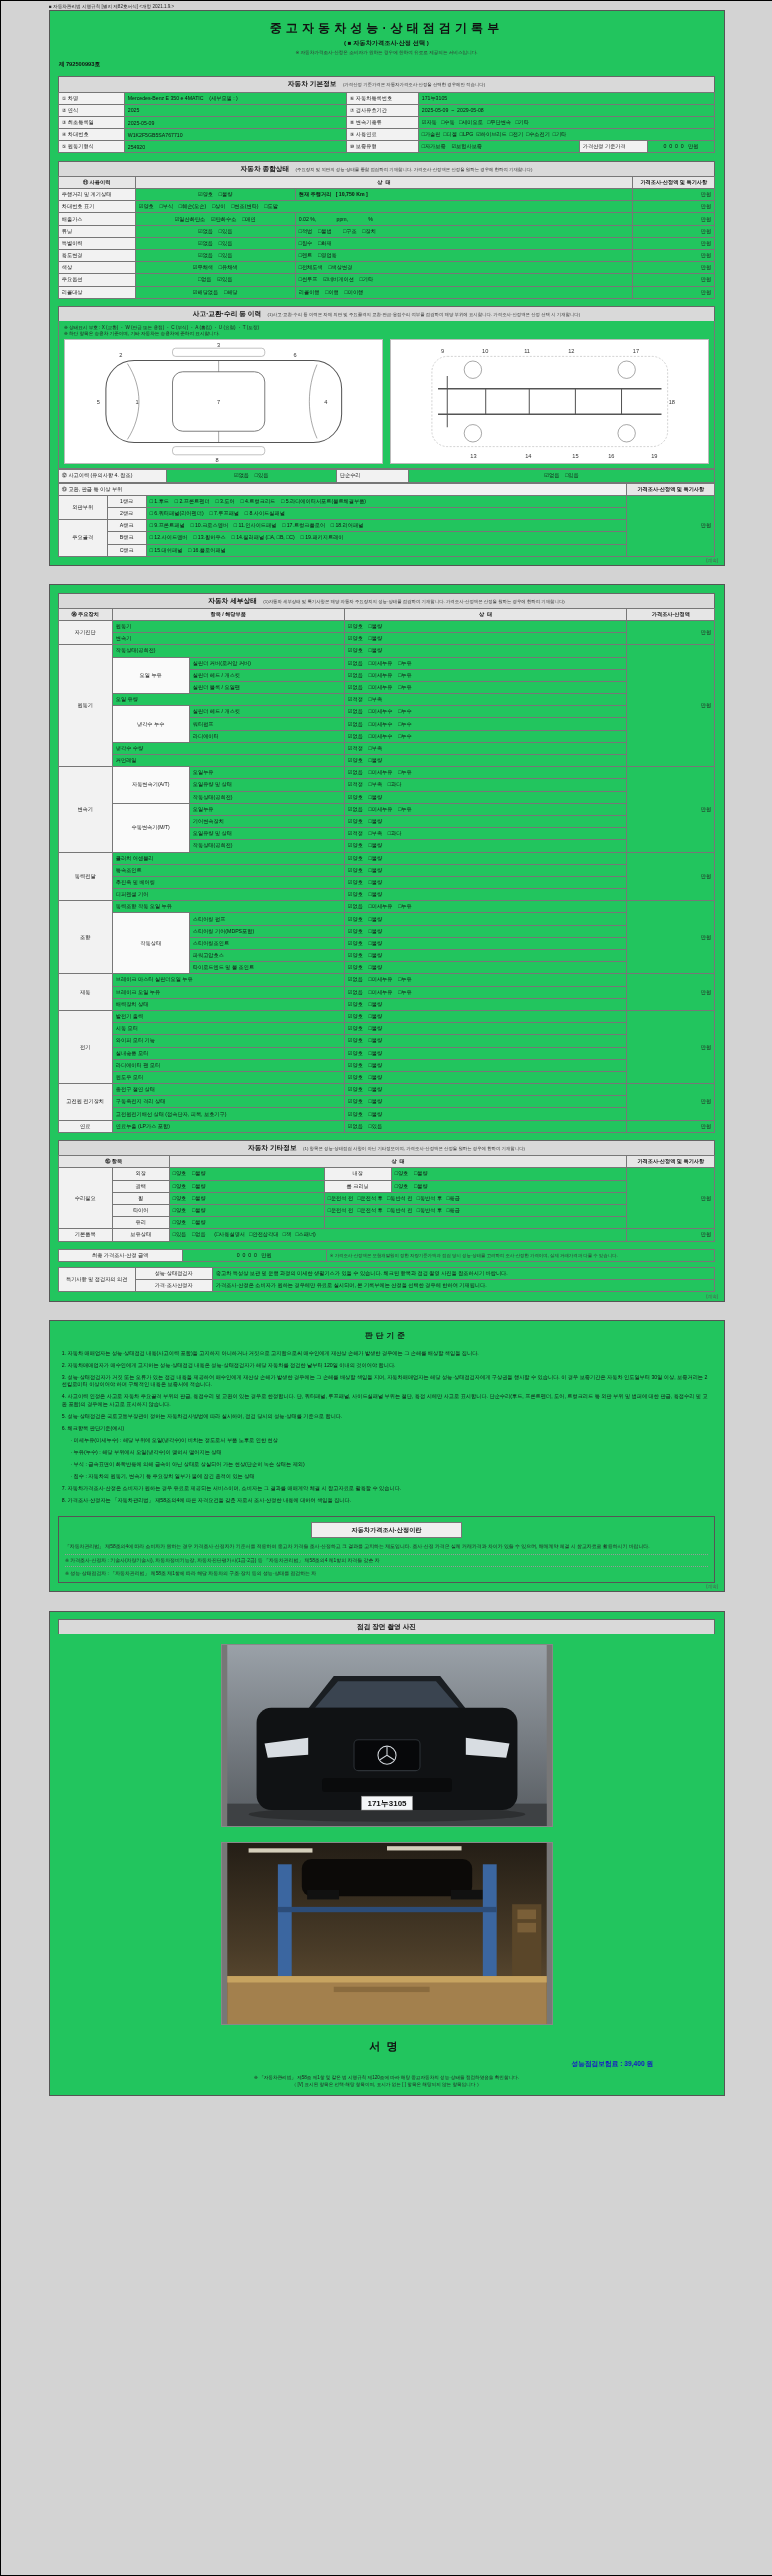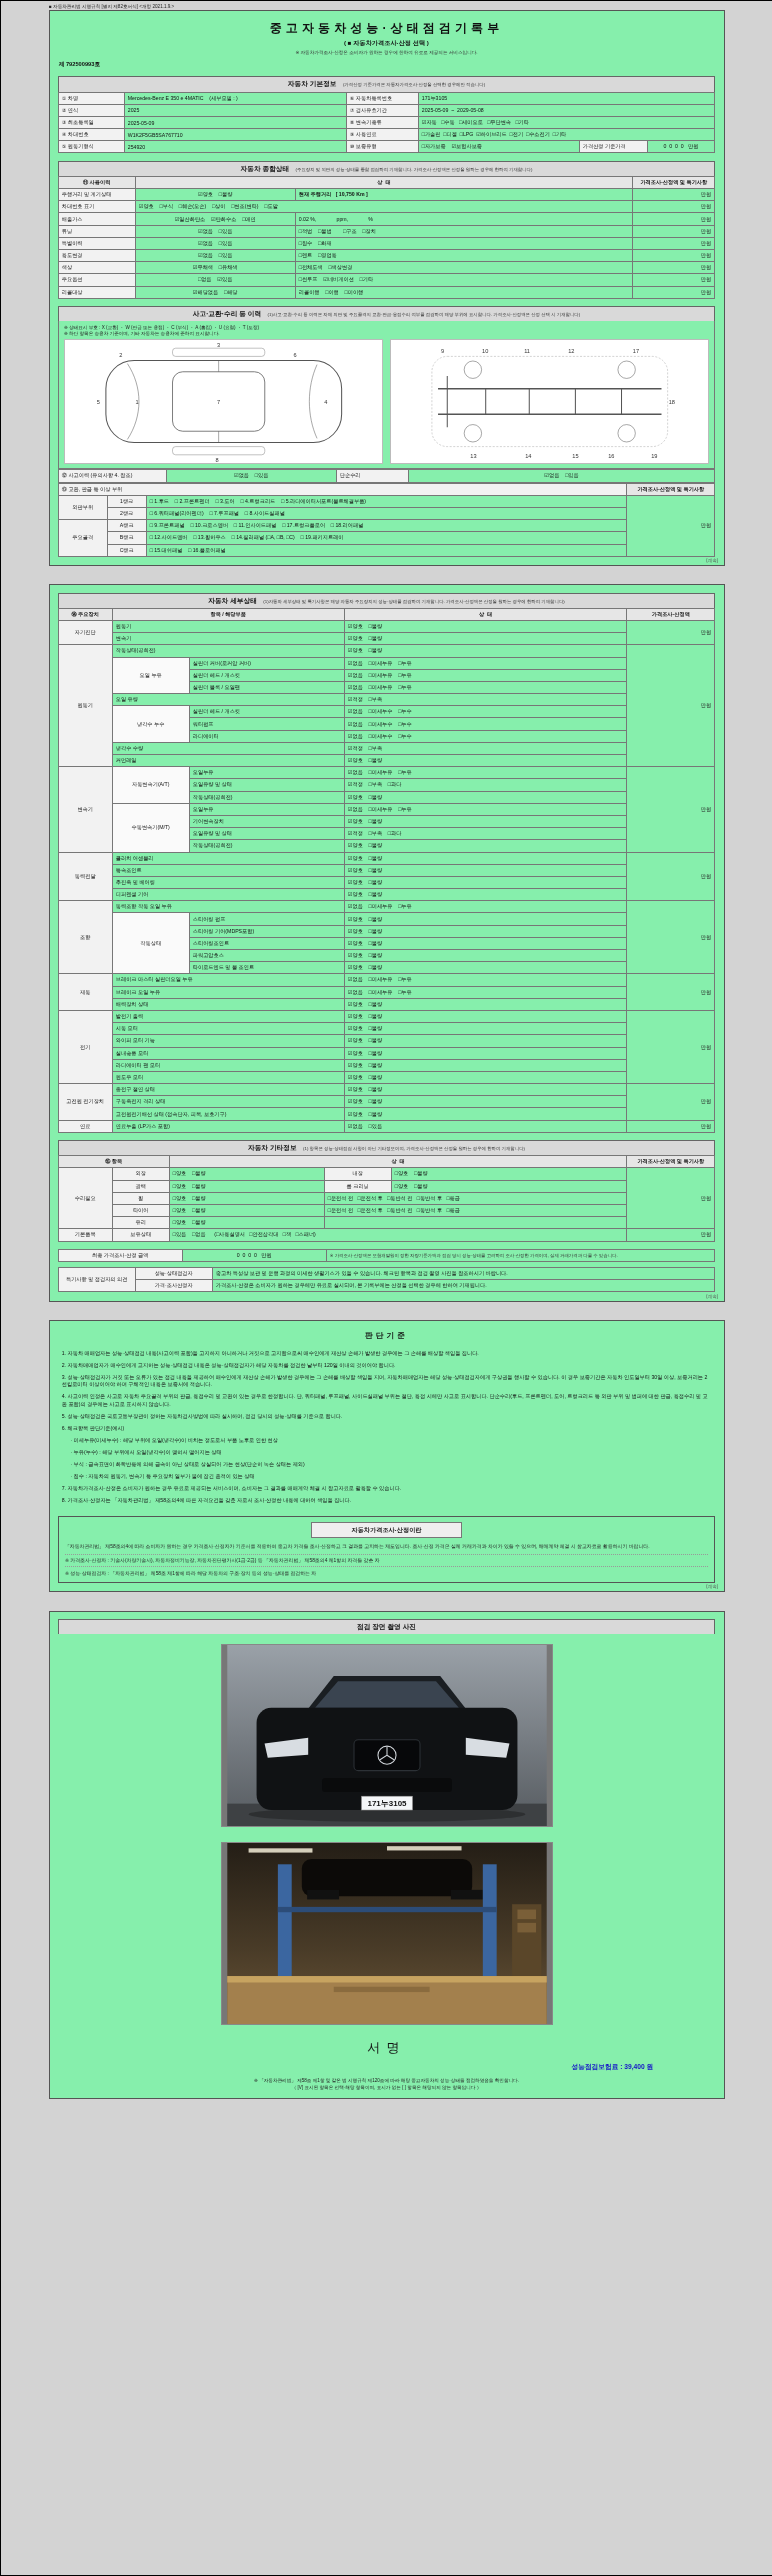--- a/index.html
+++ b/index.html
@@ -1,18 +1,18 @@
 <!DOCTYPE html>
 <html style="font-size:8.2px"><head>
 <meta charset="utf-8">
 <style>
   html,body{margin:0;padding:0}
   body{width:773px;min-height:2576px;background:#d3d3d3;font-family:"Liberation Sans","DejaVu Sans",sans-serif;color:#111;border:1px solid #000;box-sizing:border-box}
   .form-ref{font-size:4.6px;color:#222;padding:2.6px 0 1.5px 48px}
-  .panel{width:676px;margin:0 auto 18.5px;background:#86efac;border:0.5px solid #555;padding:6.2px 8.2px 8.2px;box-sizing:border-box;position:relative}
+  .panel{width:676px;margin:0 auto 18.5px;background:#22c55e;border:0.5px solid #555;padding:6.2px 8.2px 8.2px;box-sizing:border-box;position:relative}
   .doc-head{text-align:center;padding-top:3.1px}
   .doc-title{font-size:12px;letter-spacing:4.1px;margin:0;font-weight:bold}
   .doc-sub{font-size:6.2px;font-weight:bold;margin-top:2.1px}
   .doc-note{font-size:4.6px;color:#333;margin-top:1.5px}
   .doc-no{font-size:5.7px;font-weight:bold;margin:6.2px 0 1px 1px}
   .sec-bar{background:#d9d9d9;border:0.5px solid #666;border-bottom:none;text-align:center;padding:2.1px 3.1px;margin-top:7.2px}
   .sec-title{font-size:6.7px;font-weight:bold}
   .sec-note{font-size:4.4px;color:#333;margin-left:4.1px;font-weight:normal}
   table.t{width:100%;border-collapse:collapse;table-layout:fixed}
   .t td{border:0.5px solid #777;font-size:5.2px;padding:2.1px 3.1px;vertical-align:middle;white-space:pre-wrap;overflow-wrap:break-word}
@@ -33,21 +33,21 @@
   .notice-title{text-align:center;font-size:7.7px;font-weight:bold;letter-spacing:3.1px;margin:4.1px 0 6.2px}
   table.nt{width:100%;border-collapse:collapse;table-layout:fixed}
   .nt td{border:none;font-size:5.2px;padding:2.1px 4.1px;line-height:1.5;white-space:pre-wrap;overflow-wrap:break-word}
   .pibox{border:0.5px solid #555;margin-top:9.3px;padding:5.2px 6.2px 6.2px}
   .pibox-title{text-align:center;font-weight:bold;font-size:6.2px;border:0.5px solid #777;background:#efefef;width:144px;margin:0 auto 5.2px;padding:2.1px}
   .pibox-body{font-size:4.9px;line-height:1.55;color:#222}
   .pibox-row{font-size:4.9px;margin-top:3.1px;border-top:0.5px dotted #999;padding-top:2.6px;color:#222}
   .photo-wrap{display:flex;flex-direction:column;align-items:center;gap:14.4px;padding:10.3px 0 5.2px}
   svg.photo{width:330px;height:181px;border:0.5px solid #888;background:#777}
   .sign-area{margin-top:9.3px}
-  .sign-label{text-align:center;font-size:13px;font-weight:normal;letter-spacing:6.2px;margin-top:3.1px}
+  .sign-label{text-align:center;font-size:11px;font-weight:bold;letter-spacing:6.2px;margin-top:3.1px}
   .insurance{text-align:right;color:#1515c8;font-weight:bold;font-size:6.7px;margin:6.2px 62px 5.2px 0}
   .fine{text-align:center;font-size:4.6px;color:#222;margin-top:2.1px}
   .cont{position:absolute;right:5.2px;bottom:2.1px;font-size:4.6px;color:#555}
 </style>
 </head>
 <body>
 
 <div class="form-ref">■ 자동차관리법 시행규칙 [별지 제82호서식] &lt;개정 2021.1.9.&gt;</div>
 
 <section class="panel">

